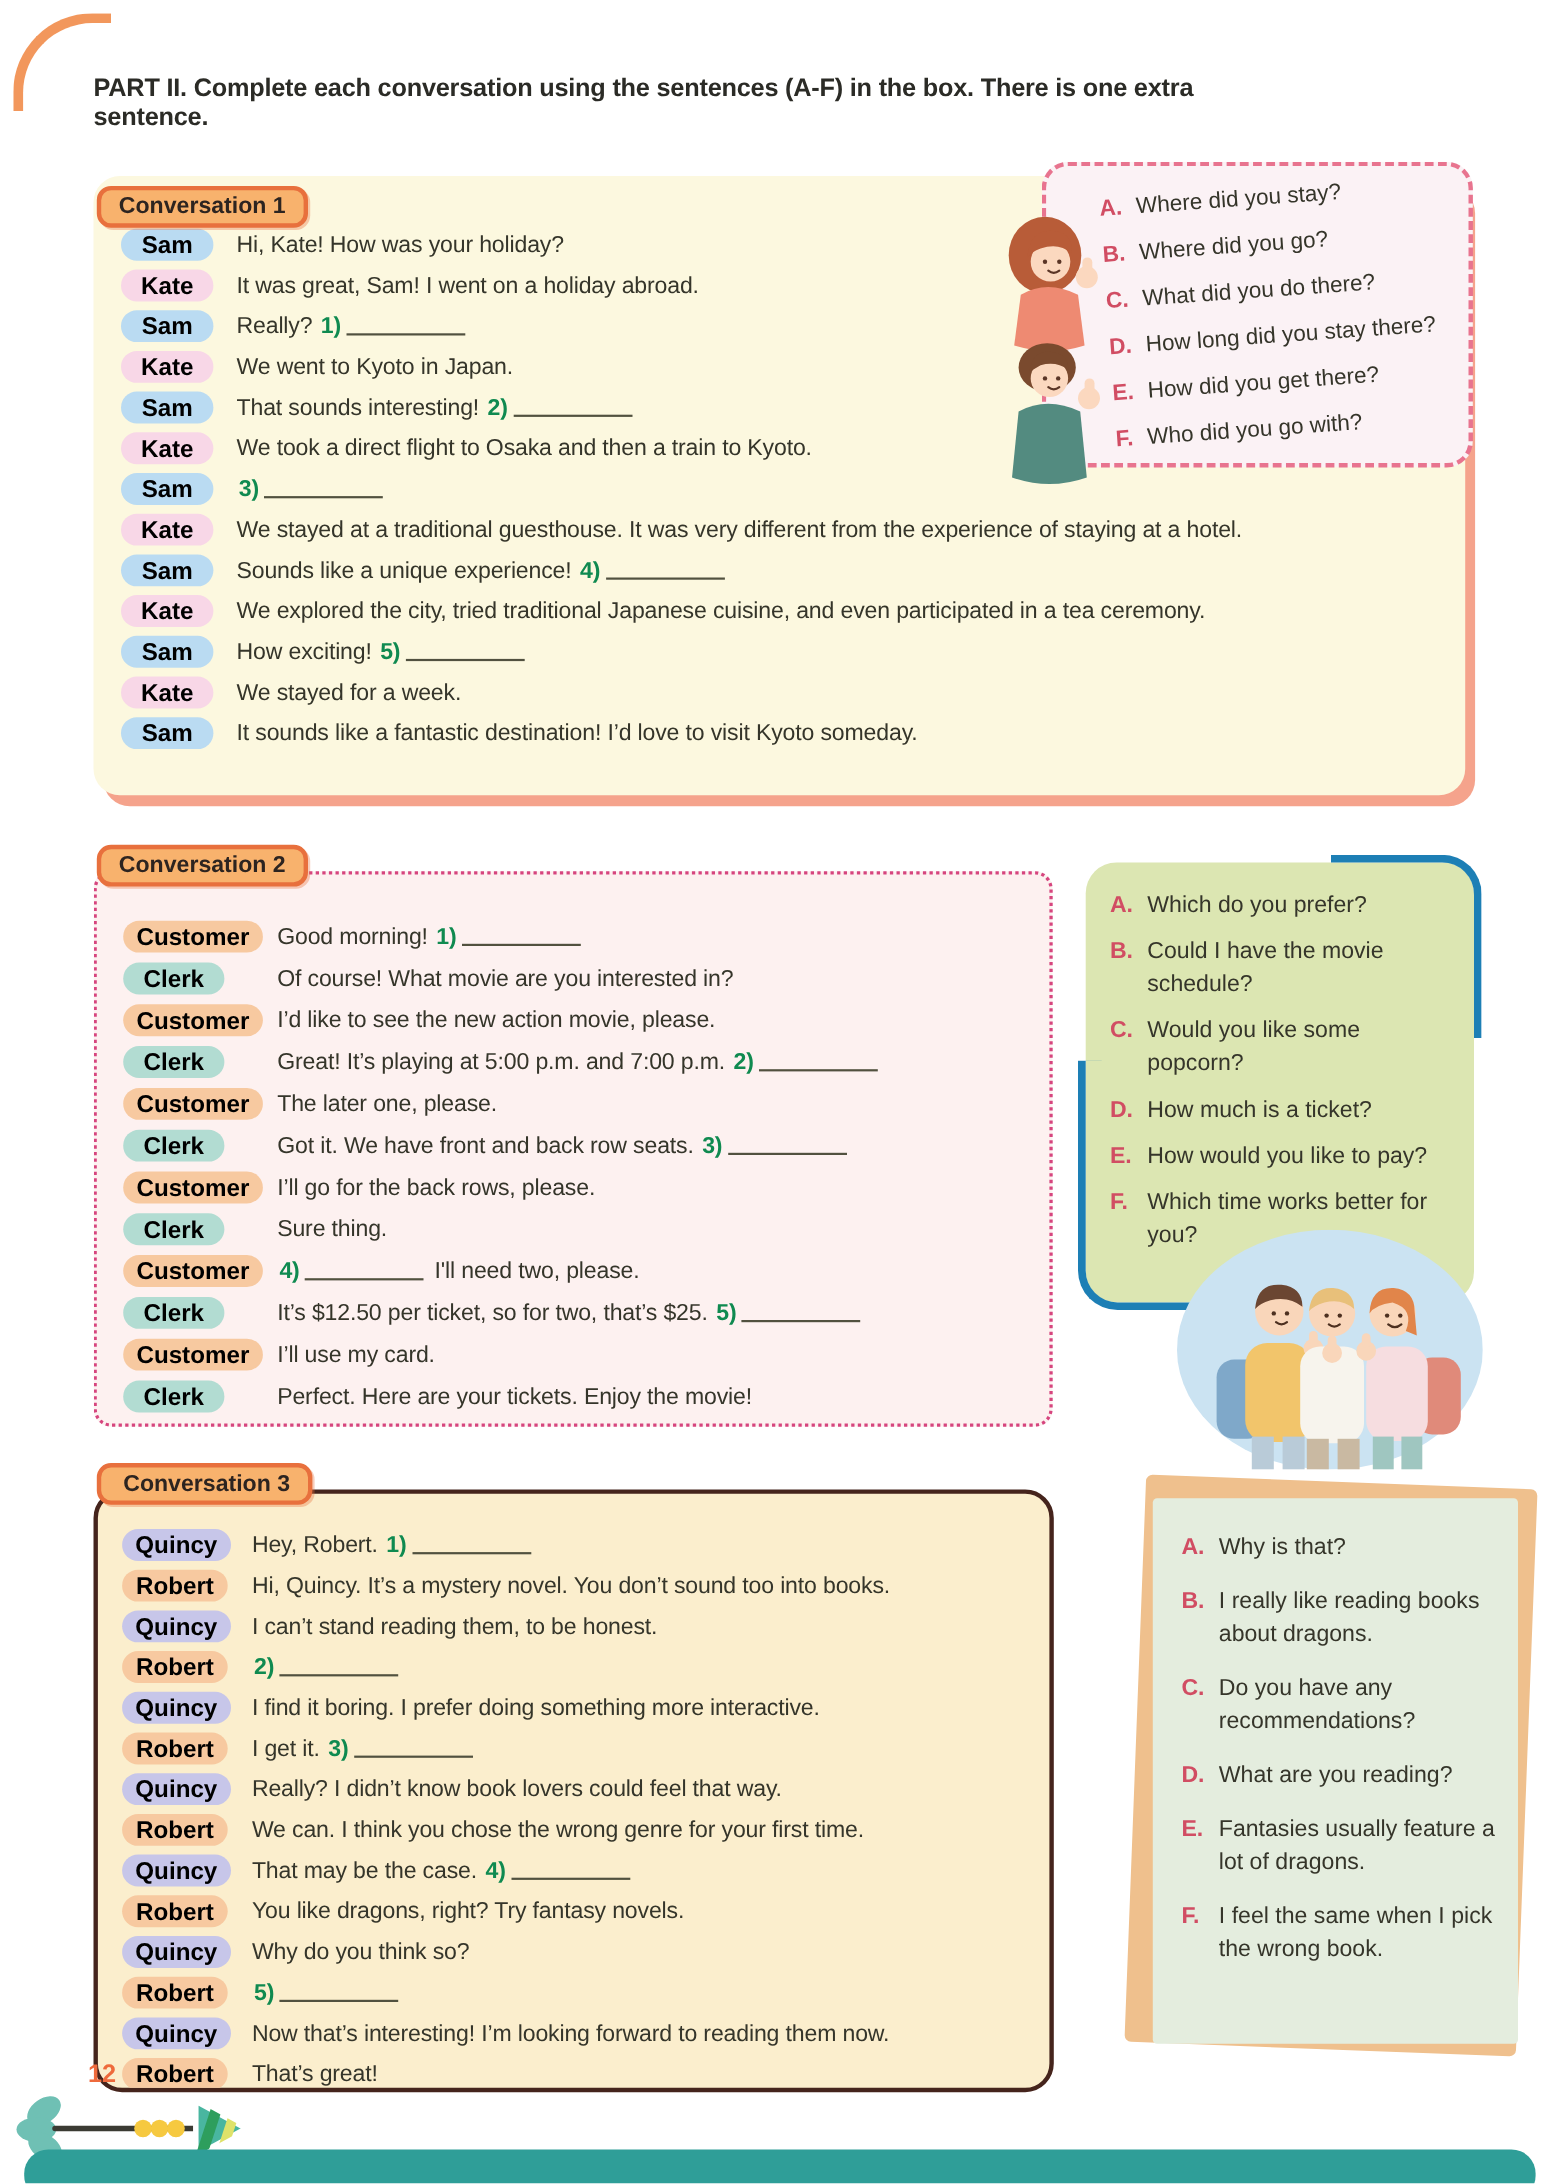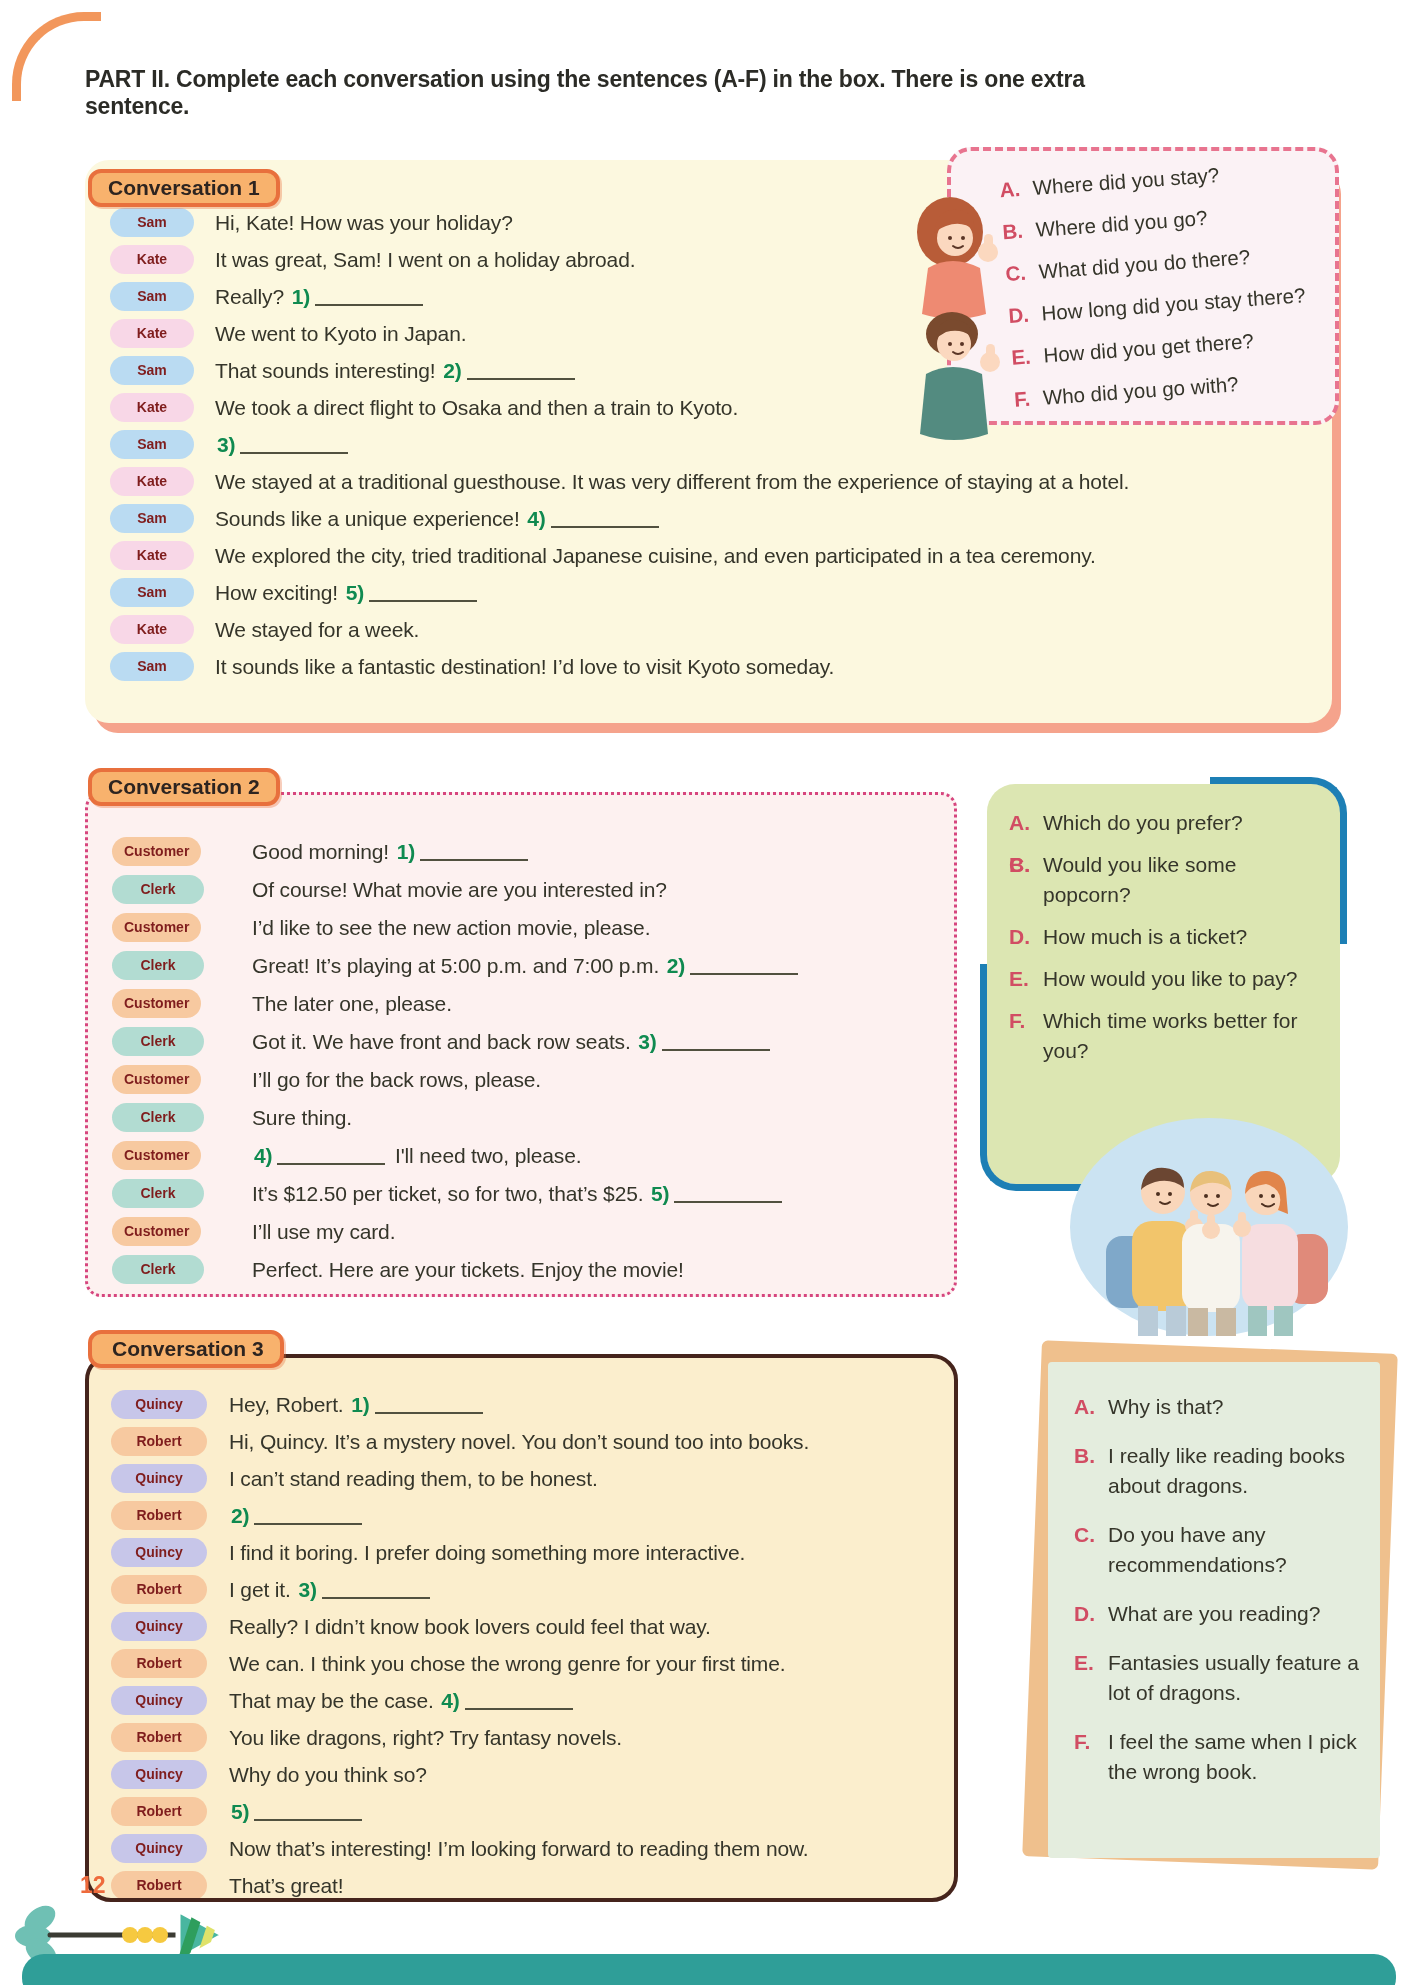--- a/index.html
+++ b/index.html
@@ -29,21 +29,21 @@
   .box3{left:85px;top:1354px;width:873px;height:548px;background:var(--conv3-bg);
     border:4px solid var(--conv3-border);border-radius:26px;padding:28px 8px 0 22px;}
 
   .row{display:flex;align-items:flex-start;}
   .line-text{font-size:21px;line-height:37px;color:var(--body-text);letter-spacing:-0.15px;}
   .box2 .line-text{line-height:38px;}
   .pill-col{flex:0 0 105px;}
   .box2 .pill-col{flex:0 0 140px;}
   .box3 .pill-col{flex:0 0 118px;}
   .pill{display:inline-block;height:29px;line-height:29px;border-radius:15px;padding:0 12px;
-    font-weight:700;font-size:14px;color:#7f1d1d;margin-top:4px;min-width:60px;
+    font-weight:700;font-size:22px;color:#000000;margin-top:4px;min-width:60px;
     text-align:center;box-sizing:border-box;}
   .pill-sam{background:var(--pill-sam);min-width:84px;}
   .pill-kate{background:var(--pill-kate);min-width:84px;}
   .pill-customer{background:var(--pill-customer);}
   .pill-clerk{background:var(--pill-clerk);min-width:92px;}
   .pill-quincy{background:var(--pill-quincy);min-width:96px;}
   .pill-robert{background:var(--pill-robert);min-width:96px;}
 
   .blank-num{color:var(--blank-green);font-weight:700;margin:0 5px 0 2px;}
   .blank-line{display:inline-block;width:108px;height:14px;vertical-align:-2px;
@@ -237,21 +237,21 @@
           <div class="pill-col"><span class="pill pill-clerk">Clerk</span></div>
           <div class="line-text">Perfect. Here are your tickets. Enjoy the movie!</div>
         </div>
       </div>
   </div>
   <div class="green-box">
     <div class="corner-tr"></div>
     <div class="corner-bl"></div>
     <ul class="optlist">
         <li class="opt-item"><span class="opt-letter">A.</span><span class="opt-text"> Which do you prefer?</span></li>
-        <li class="opt-item"><span class="opt-letter">B.</span></li>
+        <li class="opt-item"><span class="opt-letter">B.</span><span class="opt-text"> Could I have the movie schedule?</span></li>
         <li class="opt-item"><span class="opt-letter">C.</span><span class="opt-text"> Would you like some popcorn?</span></li>
         <li class="opt-item"><span class="opt-letter">D.</span><span class="opt-text"> How much is a ticket?</span></li>
         <li class="opt-item"><span class="opt-letter">E.</span><span class="opt-text"> How would you like to pay?</span></li>
         <li class="opt-item"><span class="opt-letter">F.</span><span class="opt-text"> Which time works better for you?</span></li>
       </ul>
   </div>
   <svg class="friends" width="278" height="218" viewBox="0 0 278 218">
     <ellipse cx="139" cy="109" rx="139" ry="109" fill="#cbe3f2"></ellipse>
 
     <rect x="36" y="118" width="44" height="72" rx="16" fill="#7fa8c9"></rect>

